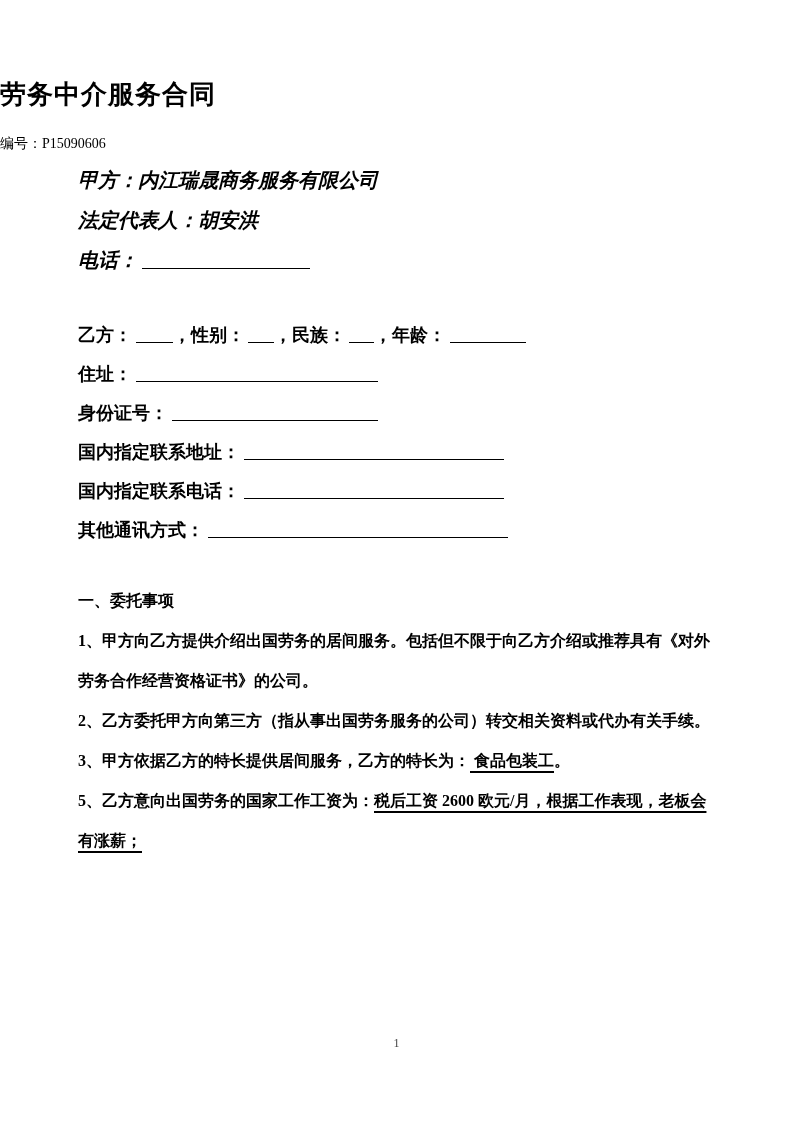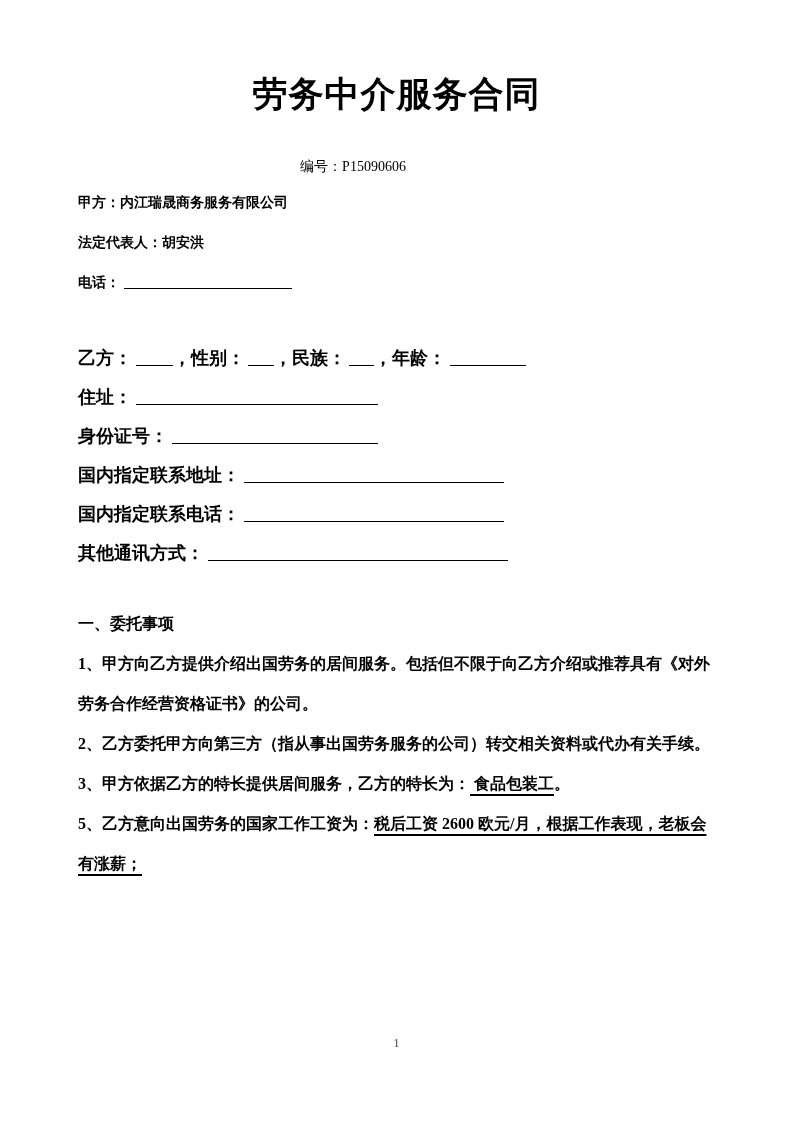--- a/index.html
+++ b/index.html
@@ -14,44 +14,45 @@
     margin: 0 auto;
     background: #ffffff;
     color: #000000;
     font-family: "Liberation Serif", "DejaVu Serif", serif;
     font-weight: bold;
     overflow: hidden;
   }
   .doc-title {
     margin: 0;
     padding-top: 76px;
-    text-align: center;
-    font-size: 35px;
+    text-align: left;
+    font-size: 26px;
     line-height: 38px;
     font-weight: bold;
     letter-spacing: 1px;
   }
   .doc-no {
-    margin-top: 43px;
+    margin-top: 20px;
     padding-right: 87px;
-    text-align: center;
+    text-align: left;
     font-size: 14px;
     line-height: 20px;
     font-weight: normal;
   }
   .content {
     margin: 0 77px 0 78px; 
   }
   .party-a {
     margin-top: 6px;
   }
   .party-a .line {
     margin: 0;
-    font-size: 14px;
+    font-size: 20px;
     line-height: 40px;
+    font-style: italic;
   }
   .party-b {
     margin-top: 36px;
   }
   .party-b .line {
     margin: 0;
     font-size: 18px;
     line-height: 39px;
   }
   .blank {

